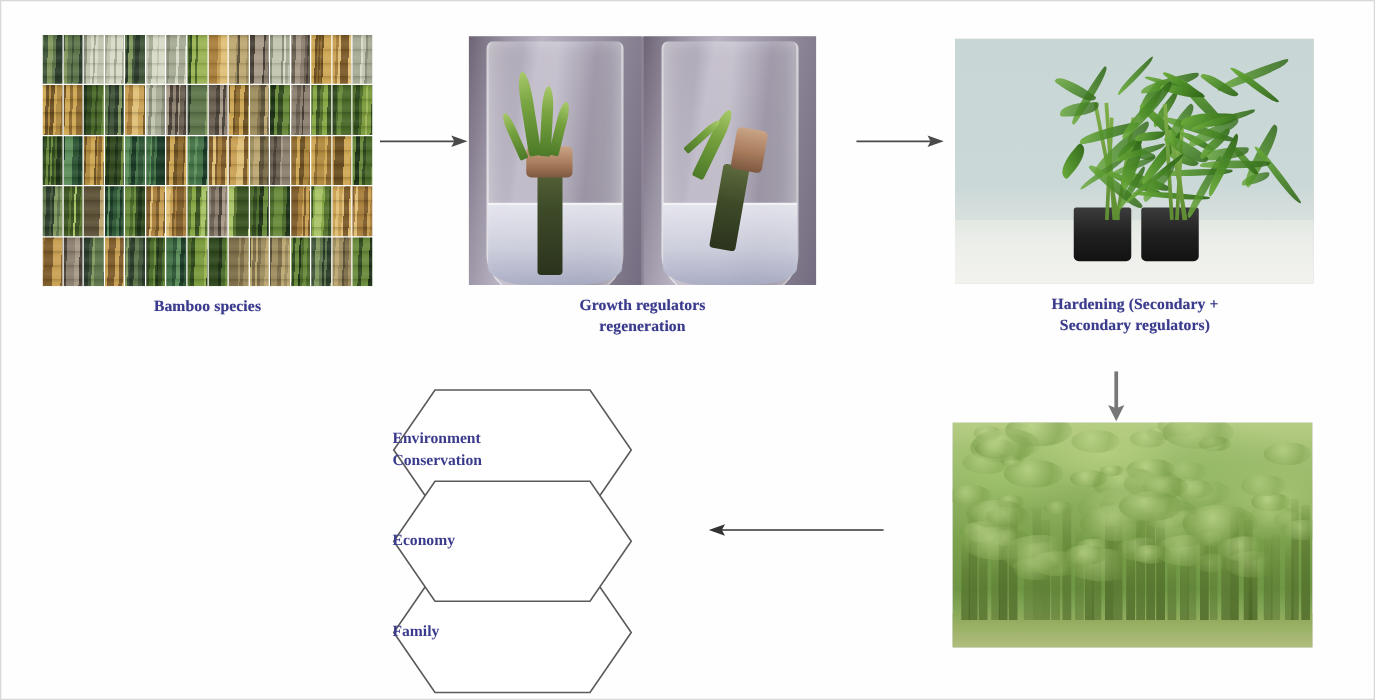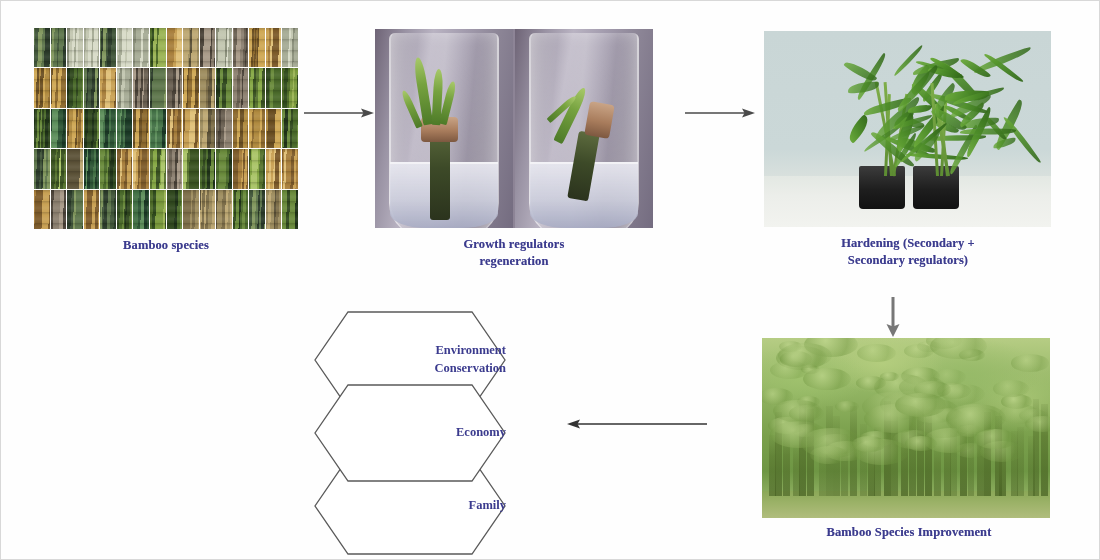--- a/index.html
+++ b/index.html
@@ -161,21 +161,21 @@
     position: absolute;
     width: 192px;
     height: 98px;
   }
   .hex svg { display: block; overflow: visible; }
   .hex-label {
     position: absolute;
     inset: 0;
     display: flex;
     flex-direction: column;
-    align-items: flex-end;
+    align-items: flex-start;
     justify-content: center;
     color: #3b3b8e;
     font-weight: bold;
     font-size: 12.5px;
     line-height: 1.42;
     text-align: center;
     pointer-events: none;
   }
 </style>
 </head>
@@ -650,23 +650,20 @@
         <div style="position: absolute; border-radius: 50%; width: 12.3733%; height: 9.28001%; left: 91.1825%; top: 43.0829%; background: radial-gradient(circle at 40% 35%, rgba(190, 214, 140, 0.85), rgba(112, 150, 64, 0.55) 60%, rgba(86, 122, 44, 0) 100%); opacity: 0.61;"></div>
         <div style="position: absolute; border-radius: 50%; width: 19.7975%; height: 14.8481%; left: 58.2328%; top: -2.9965%; background: radial-gradient(circle at 40% 35%, rgba(190, 214, 140, 0.85), rgba(112, 150, 64, 0.55) 60%, rgba(86, 122, 44, 0) 100%); opacity: 0.68;"></div>
         <div style="position: absolute; border-radius: 50%; width: 12.2601%; height: 9.19506%; left: 9.33746%; top: 37.4822%; background: radial-gradient(circle at 40% 35%, rgba(190, 214, 140, 0.85), rgba(112, 150, 64, 0.55) 60%, rgba(86, 122, 44, 0) 100%); opacity: 0.54;"></div>
         <div style="position: absolute; border-radius: 50%; width: 11.8714%; height: 8.90358%; left: 31.2814%; top: 54.7029%; background: radial-gradient(circle at 40% 35%, rgba(190, 214, 140, 0.85), rgba(112, 150, 64, 0.55) 60%, rgba(86, 122, 44, 0) 100%); opacity: 0.75;"></div>
         <div style="position: absolute; border-radius: 50%; width: 10.9541%; height: 8.21559%; left: 49.7721%; top: 54.5664%; background: radial-gradient(circle at 40% 35%, rgba(190, 214, 140, 0.85), rgba(112, 150, 64, 0.55) 60%, rgba(86, 122, 44, 0) 100%); opacity: 0.79;"></div>
         <div style="position: absolute; border-radius: 50%; width: 12.3994%; height: 9.29952%; left: 80.2756%; top: 23.5524%; background: radial-gradient(circle at 40% 35%, rgba(190, 214, 140, 0.85), rgba(112, 150, 64, 0.55) 60%, rgba(86, 122, 44, 0) 100%); opacity: 0.47;"></div>
         <div style="position: absolute; border-radius: 50%; width: 16.1016%; height: 12.0762%; left: 47.7008%; top: 21.2938%; background: radial-gradient(circle at 40% 35%, rgba(190, 214, 140, 0.85), rgba(112, 150, 64, 0.55) 60%, rgba(86, 122, 44, 0) 100%); opacity: 0.5;"></div>
       </div>
   </div>
 
-  <div class="caption" style="left:748px; top:523px; width:320px;">
-    <span>Bamboo Species Improvement</span>
-  </div>
 
   <div class="arrow" style="left:566px; top:411px; width:140px; height:24px;">
     <svg width="140" height="24" viewBox="0 0 140 24">
       <line x1="140" y1="12" x2="9" y2="12" stroke="#333333" stroke-width="1.3"></line>
       <path d="M0 12 L13 7.4 L10.5 12 L13 16.6 Z" fill="#333333"></path>
     </svg>
   </div>
 
   <div class="hex-stack" style="left:313px; top:310px; width:200px; height:240px;">
 

